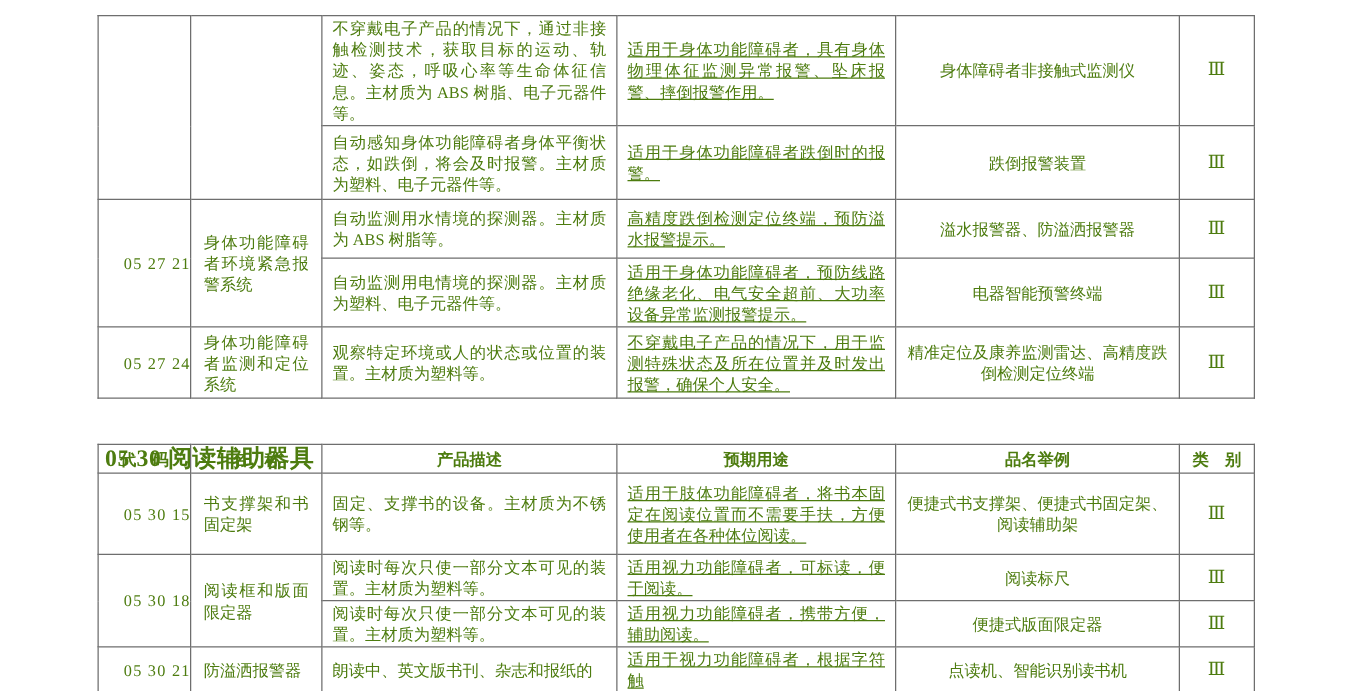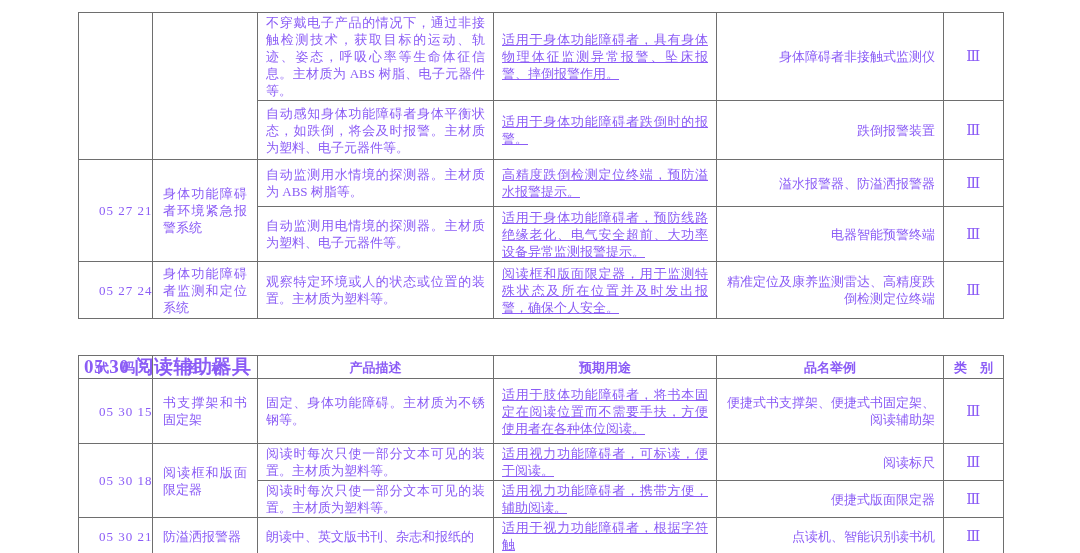--- a/index.html
+++ b/index.html
@@ -2,21 +2,21 @@
 <html><head>
 <meta charset="utf-8">
 <style>
   html,body { margin:0; padding:0; background:#ffffff; }
   .page {
     position:relative;
     width:1080px; height:553px;
     background:#ffffff;
     overflow:hidden;
     font-family:"Liberation Serif","DejaVu Serif",serif;
-    color:#8b5cf6;
+    color:#4d7c0f;
   }
   table {
     position:absolute;
     left:78px;
     width:925px;
     border-collapse:collapse;
     table-layout:fixed;
   }
   #table1 { top:12px; }
   #table2 { top:355px; }
@@ -31,21 +31,21 @@
   }
   th {
     font-weight:bold;
     text-align:center;
     padding:0 4px;
   }
   td.code { text-align:center; padding:1px 20px; white-space:nowrap; letter-spacing:1px; }
   td.name { text-align:justify; padding:1px 10px; }
   td.desc { text-align:justify; }
   td.use  { text-align:justify;text-decoration:underline; }
-  td.ex   { text-align:right; }
+  td.ex   { text-align:center; }
   td.cat  { text-align:center; font-size:14.5px; letter-spacing:0.5px; }
   .section-heading {
     position:absolute;
     left:84px; top:328px;
     font-size:19px;
     font-weight:bold;
     letter-spacing:0.5px;
     margin-top:26px;
   }
 </style>
@@ -89,21 +89,21 @@
     <tr style="height:55px">
       <td class="desc">自动监测用电情境的探测器。主材质为塑料、电子元器件等。</td>
       <td class="use">适用于身体功能障碍者，预防线路绝缘老化、电气安全超前、大功率设备异常监测报警提示。</td>
       <td class="ex">电器智能预警终端</td>
       <td class="cat">Ⅲ</td>
     </tr>
     <tr style="height:57px">
       <td class="code">05 27 24</td>
       <td class="name">身体功能障碍者监测和定位系统</td>
       <td class="desc">观察特定环境或人的状态或位置的装置。主材质为塑料等。</td>
-      <td class="use">阅读框和版面限定器，用于监测特殊状态及所在位置并及时发出报警，确保个人安全。</td>
+      <td class="use">不穿戴电子产品的情况下，用于监测特殊状态及所在位置并及时发出报警，确保个人安全。</td>
       <td class="ex">精准定位及康养监测雷达、高精度跌倒检测定位终端</td>
       <td class="cat">Ⅲ</td>
     </tr>
   </tbody>
     </table>
 
   <div class="section-heading">05 30 阅读辅助器具</div>
 
   <table id="table2">
     <colgroup>
@@ -119,21 +119,21 @@
       <th>代　码</th>
       <th>名　称</th>
       <th>产品描述</th>
       <th>预期用途</th>
       <th>品名举例</th>
       <th>类　别</th>
     </tr>
     <tr style="height:65px">
       <td class="code">05 30 15</td>
       <td class="name">书支撑架和书固定架</td>
-      <td class="desc">固定、身体功能障碍。主材质为不锈钢等。</td>
+      <td class="desc">固定、支撑书的设备。主材质为不锈钢等。</td>
       <td class="use">适用于肢体功能障碍者，将书本固定在阅读位置而不需要手扶，方便使用者在各种体位阅读。</td>
       <td class="ex">便捷式书支撑架、便捷式书固定架、阅读辅助架</td>
       <td class="cat">Ⅲ</td>
     </tr>
     <tr style="height:37px">
       <td class="code" rowspan="2">05 30 18</td>
       <td class="name" rowspan="2">阅读框和版面限定器</td>
       <td class="desc">阅读时每次只使一部分文本可见的装置。主材质为塑料等。</td>
       <td class="use">适用视力功能障碍者，可标读，便于阅读。</td>
       <td class="ex">阅读标尺</td>

